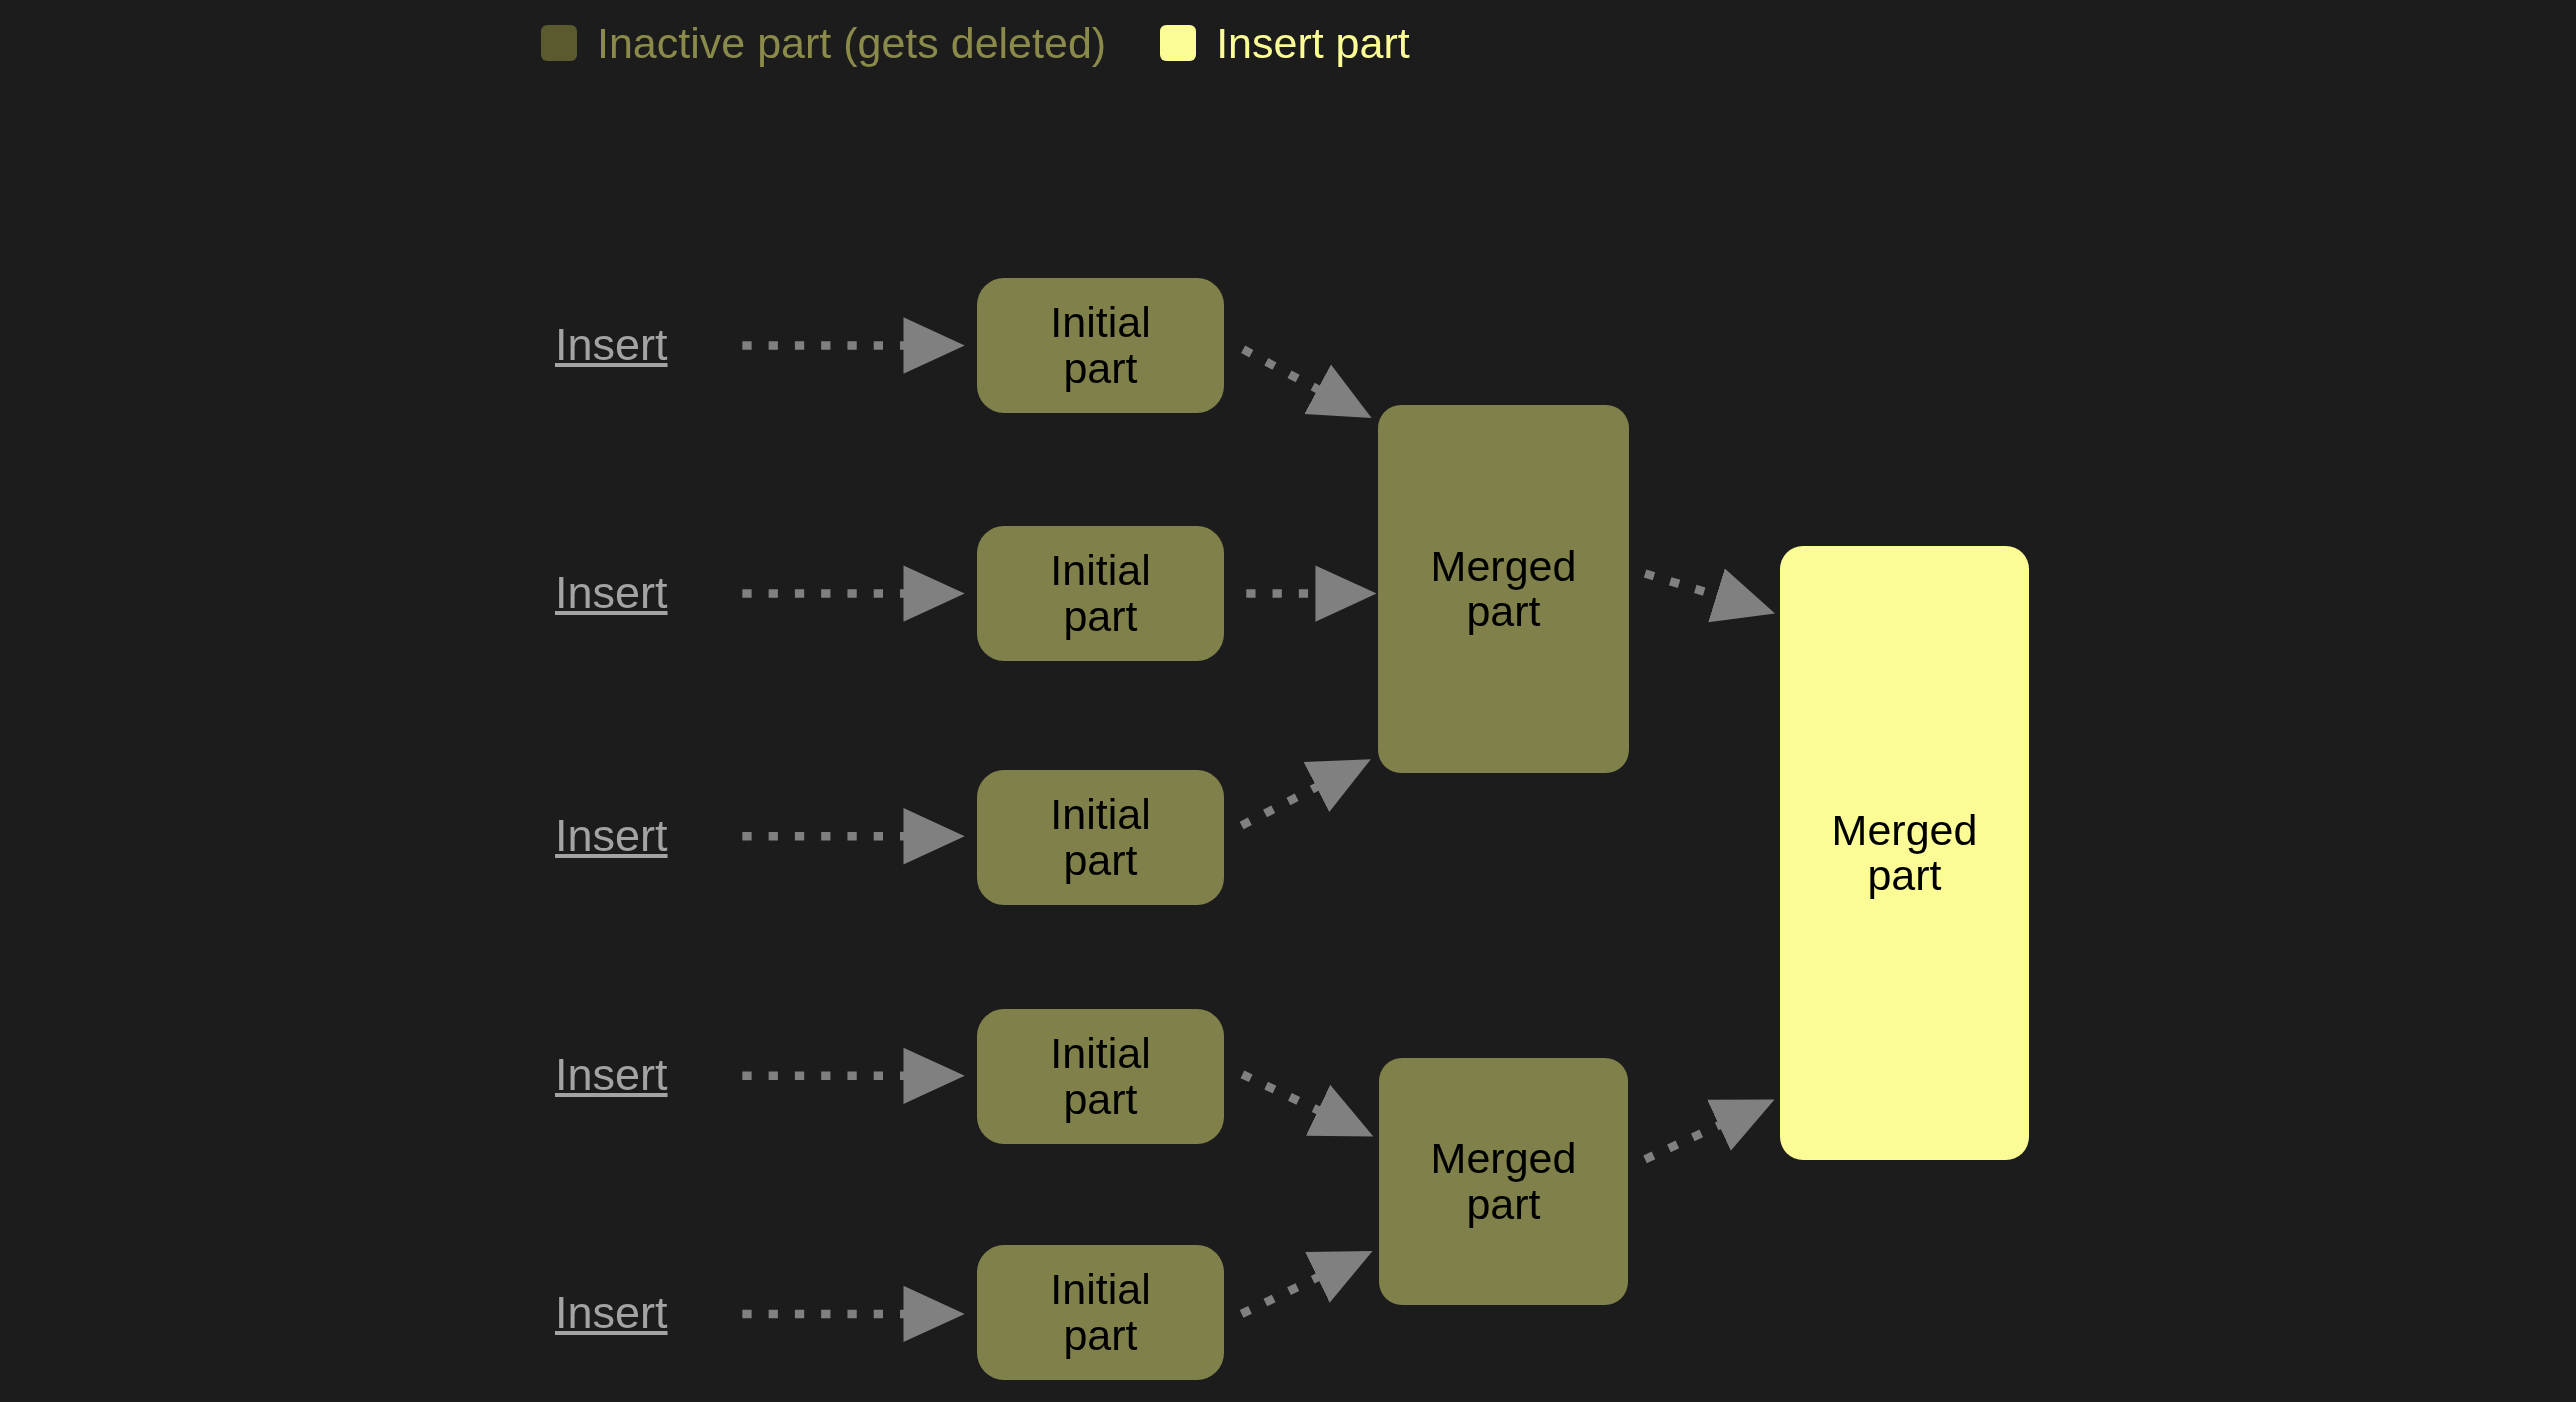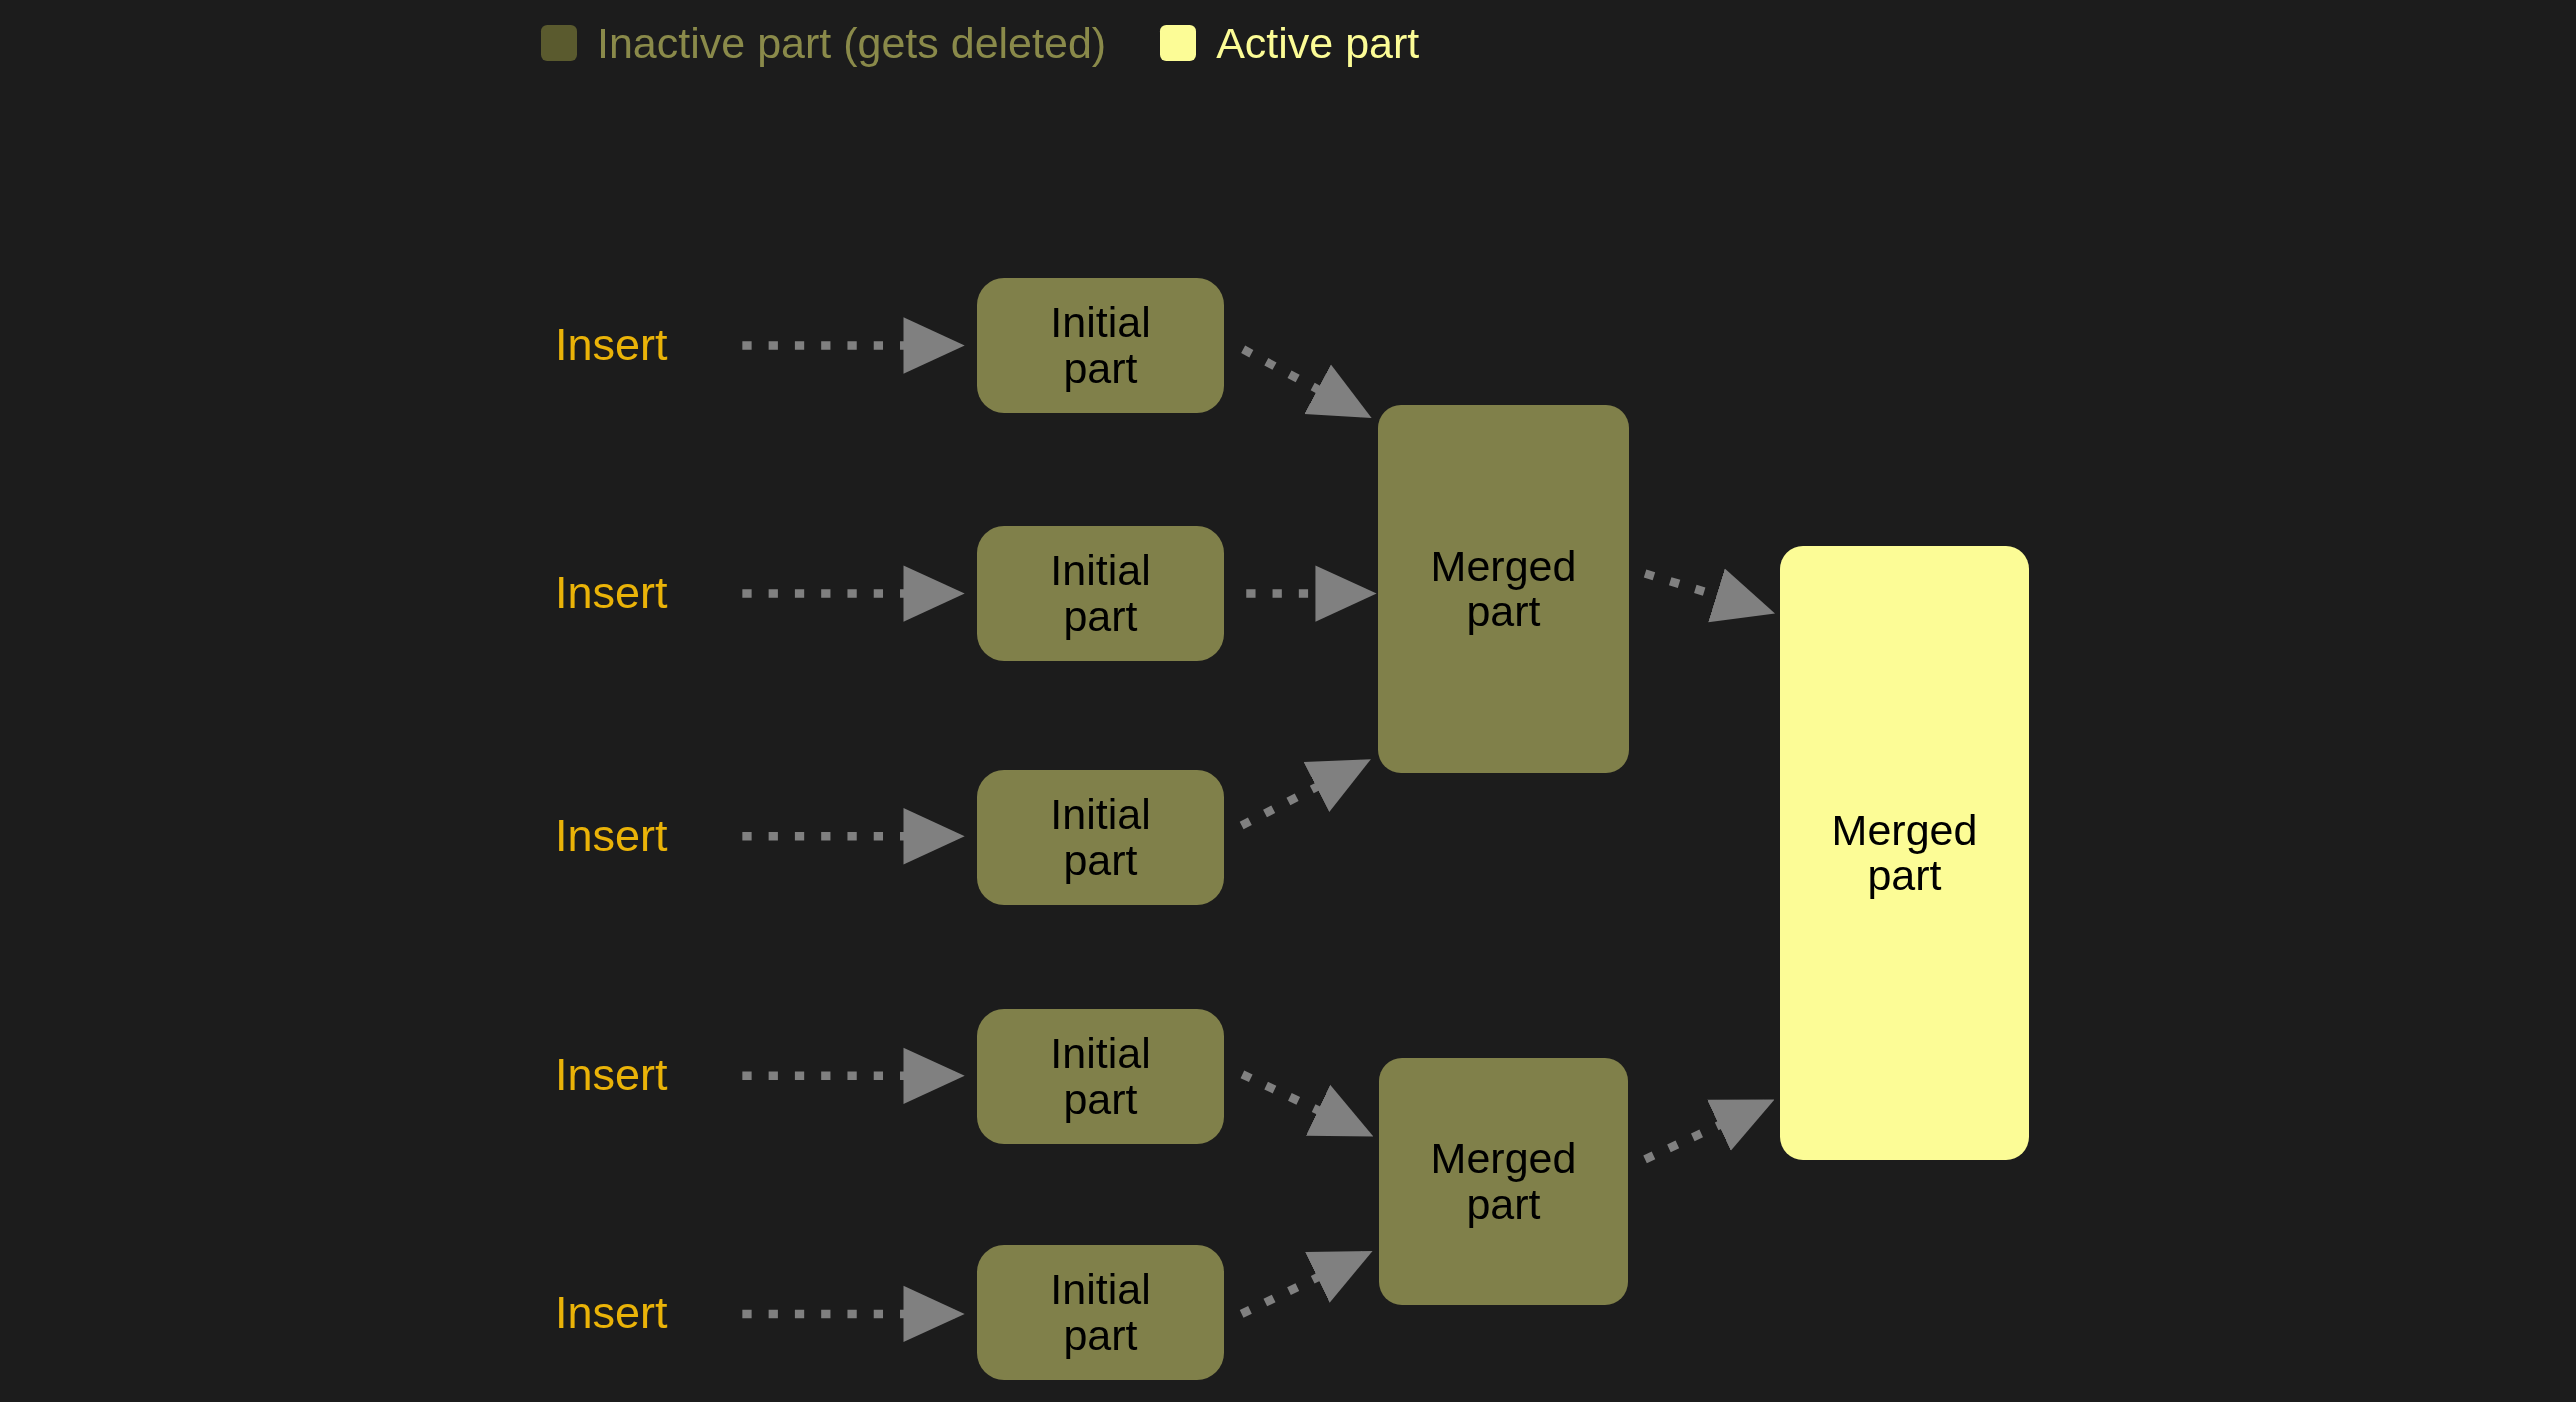--- a/index.html
+++ b/index.html
@@ -72,39 +72,40 @@
     font-size: 43px;
     line-height: 1.05;
     border-radius: 27px;
     padding: 3.1px 7.7px;
   }
   .node.inactive { background: #80804a; }
   .node.active   { background: #fcfc96; }
 
   .insert-label {
     position: absolute;
-    color: #eab308;
+    color: #a3a3a3;
     font-size: 45px;
     line-height: 1;
     white-space: nowrap;
+    text-decoration: underline;
   }
 </style>
 </head>
 <body>
 
 <div id="stage">
 
   <div id="legend">
     <div class="legend-entry">
       <span class="legend-swatch inactive"></span>
       <span class="legend-label inactive">Inactive part (gets deleted)</span>
     </div>
     <div class="legend-entry">
       <span class="legend-swatch active"></span>
-      <span class="legend-label active">Active part</span>
+      <span class="legend-label active">Insert part</span>
     </div>
   </div>
 
   <svg id="arrows" viewBox="0 0 3332 1814" xmlns="http://www.w3.org/2000/svg">
     <defs>
       <marker id="head" viewBox="0 0 10 10" refX="8.4" refY="5" markerWidth="7.2" markerHeight="7.2" orient="auto-start-reverse">
         <path d="M 0 0.4 L 10 5 L 0 9.6 z" fill="#808080"></path>
       </marker>
     </defs>
     <g stroke="#808080" stroke-width="11" stroke-dasharray="12 22" stroke-linecap="butt" fill="none" marker-end="url(#head)">

